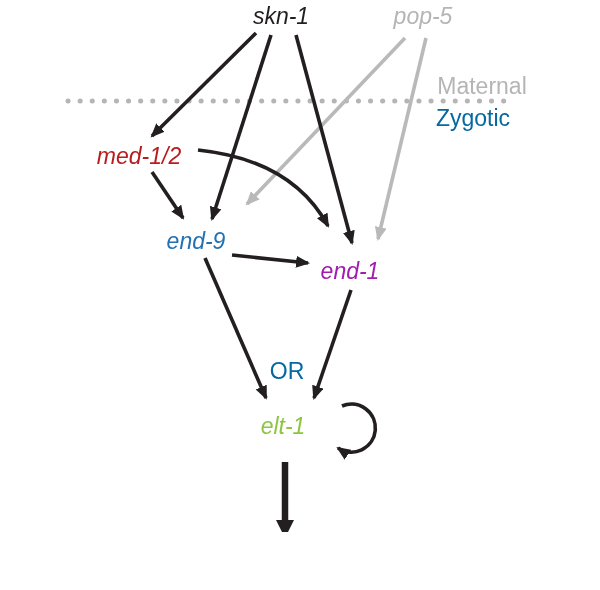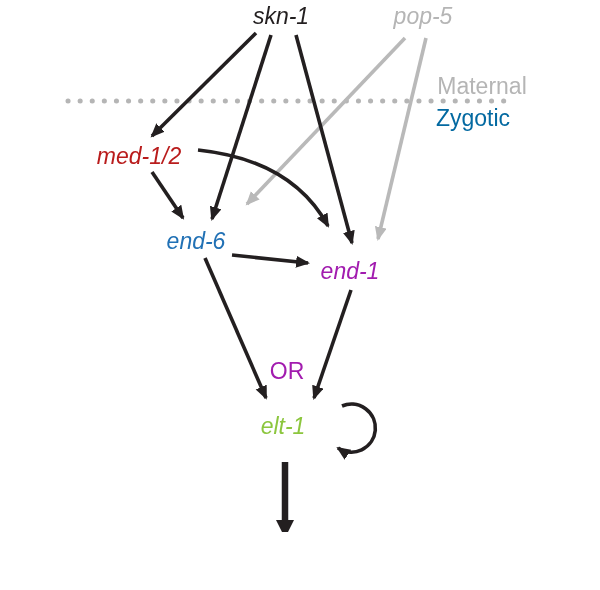--- a/index.html
+++ b/index.html
@@ -9,21 +9,21 @@
     background:#ffffff;
     font-family:"Liberation Sans","DejaVu Sans",sans-serif;
     overflow:hidden;
   }
   #arrows{position:absolute;left:0;top:0;width:600px;height:590px;}
   .lbl{
     position:absolute;
     transform:translate(-50%,-50%);
     white-space:nowrap;
     font-size:23px;
-    color:#a21caf;
+    color:#0369a1;
   }
   .gene{font-style:italic;}
   .plain{font-style:normal;}
   .big{font-size:23px;}
 </style>
 </head>
 <body>
 
 <div id="stage">
 
@@ -60,21 +60,21 @@
   <div class="lbl gene" style="left: 281px; top: 16px; color: rgb(35, 31, 32);">skn-1</div>
 
   <div class="lbl gene" style="left: 423px; top: 16px; color: rgb(181, 181, 181);">pop-5</div>
 
   <div class="lbl plain big" style="left: 482px; top: 86px; color: rgb(181, 181, 181);">Maternal</div>
 
   <div class="lbl plain big" style="left: 473px; top: 118px; color: #0369a1;">Zygotic</div>
 
   <div class="lbl gene" style="left: 139px; top: 156px; color: #b91c1c;">med-1/2</div>
 
-  <div class="lbl gene" style="left: 196px; top: 241px; color: rgb(33, 113, 181);">end-6</div>
+  <div class="lbl gene" style="left: 196px; top: 241px; color: rgb(33, 113, 181);">end-9</div>
 
   <div class="lbl gene" style="left: 350px; top: 271px; color: #a21caf;">end-1</div>
 
   <div class="lbl plain big" style="left:287px; top:371px;">OR</div>
 
   <div class="lbl gene" style="left: 283px; top: 426px; color: rgb(140, 198, 62);">elt-1</div>
 
 
 </div>
 

